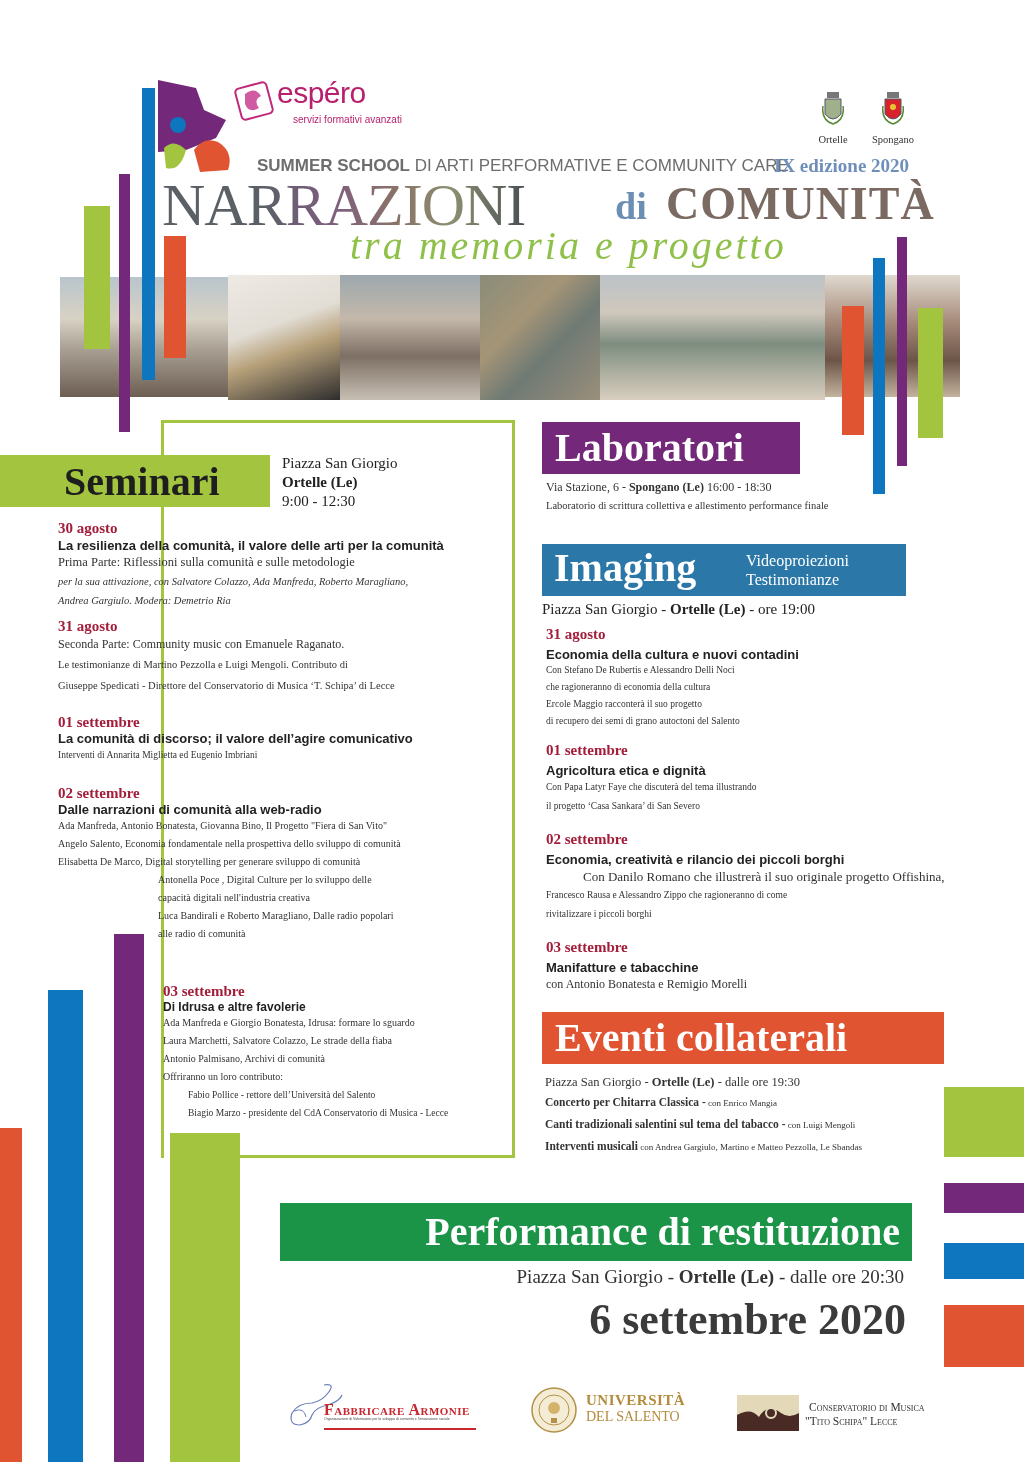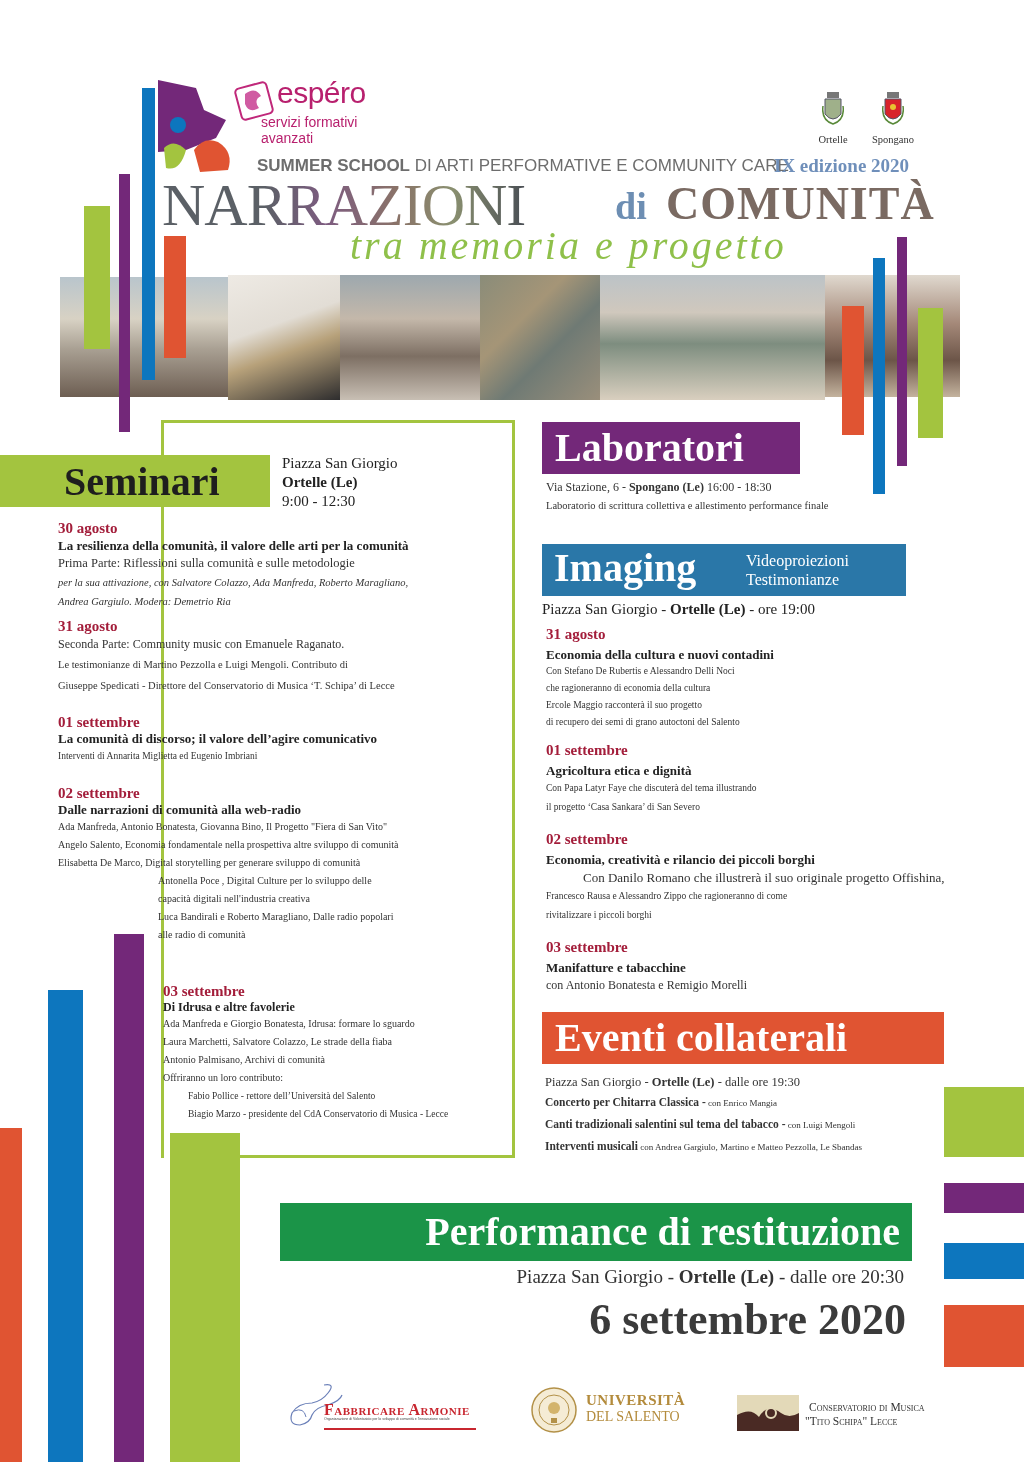--- a/index.html
+++ b/index.html
@@ -7,21 +7,21 @@
   body { position: relative; font-family: "DejaVu Serif", "Liberation Serif", serif; color: #2a2a2a; }
   .abs { position: absolute; }
   .bar { position: absolute; }
   .green { background: #a3c43f; }
   .purple { background: #732879; }
   .blue { background: #0d76be; }
   .orange { background: #e05432; }
   .sans { font-family: "Liberation Sans", "DejaVu Sans", sans-serif; }
   .serif { font-family: "Liberation Serif", "DejaVu Serif", serif; }
   .red-date { color: #a31d3a; font-family: "Liberation Serif", serif; font-weight: bold; font-size: 15px; }
-  .title-b { font-family: Liberation Serif, serif; font-weight: bold; font-size: 13px; color: #222; }
+  .title-b { font-family: Liberation Sans, sans-serif; font-weight: bold; font-size: 13px; color: #222; }
   .line { font-family: "Liberation Serif", serif; font-size: 10.5px; color: #333; line-height: 19px; white-space: nowrap; }
   .photo { position: absolute; overflow: hidden; }
 </style>
 </head>
 <body>
 
 <div class="bar blue" style="left:142px;top:88px;width:13px;height:292px;"></div>
 <div class="bar purple" style="left:119px;top:174px;width:11px;height:258px;"></div>
 <div class="bar green" style="left:84px;top:206px;width:26px;height:143px;"></div>
 <div class="bar orange" style="left:164px;top:236px;width:22px;height:122px;"></div>
@@ -32,21 +32,21 @@
   <path d="M8,68 Q18,58 30,70 Q24,92 10,88 Z" fill="#a3c43f"></path>
   <path d="M38,70 Q48,56 62,62 Q78,72 72,90 L44,92 Z" fill="#e05432"></path>
 </svg>
 
 <div class="abs" style="left:233px;top:80px;width:180px;height:50px;">
   <svg class="abs" style="left:0;top:0;" width="42" height="42" viewBox="0 0 42 42">
     <rect x="5" y="5" width="32" height="32" rx="4" fill="#fff" stroke="#c0287a" stroke-width="2" transform="rotate(-15 21 21)"></rect>
     <path d="M12,14 Q22,6 28,16 Q20,20 26,28 Q16,34 12,24 Z" fill="#d05ba2"></path>
   </svg>
   <div class="abs sans" style="left:44px;top:-4px;font-size:30px;color:#b8206e;letter-spacing:-0.5px;">espéro</div>
-  <div class="abs sans" style="left:28px;top:34px;font-size:14px;color:#b8206e;">servizi formativi avanzati</div>
+  <div class="abs sans" style="left:60px;top:34px;font-size:10px;color:#b8206e;">servizi formativi avanzati</div>
 </div>
 
 <div class="abs" style="left:812px;top:92px;width:42px;text-align:center;">
   <svg width="22" height="34" viewBox="0 0 22 34">
       <rect x="5" y="0" width="12" height="6" fill="#777"></rect>
       <path d="M3,7 H19 V22 Q11,32 3,22 Z" fill="#9fb08a" stroke="#556" stroke-width="1"></path>
       <path d="M1,14 Q-1,28 11,32 Q23,28 21,14" fill="none" stroke="#5a8a3a" stroke-width="1.5"></path>
     </svg>
   <div class="serif" style="font-size:10.5px;color:#333;margin-top:4px;">Ortelle</div>
 </div>
@@ -116,21 +116,21 @@
 <div class="abs" style="left:58px;top:714px;">
   <div class="red-date">01 settembre</div>
   <div class="title-b">La comunità di discorso; il valore dell’agire comunicativo</div>
   <div class="line" style="font-size:9.5px;">Interventi di Annarita Miglietta ed Eugenio Imbriani</div>
 </div>
 
 <div class="abs" style="left:58px;top:785px;">
   <div class="red-date">02 settembre</div>
   <div class="title-b">Dalle narrazioni di comunità alla web-radio</div>
   <div class="line" style="font-size:10px;line-height:18px;">Ada Manfreda, Antonio Bonatesta, Giovanna Bino,  Il Progetto "Fiera di San Vito"</div>
-  <div class="line" style="font-size:10px;line-height:18px;">Angelo Salento, Economia fondamentale nella prospettiva altre sviluppo di comunità</div>
+  <div class="line" style="font-size:10px;line-height:18px;">Angelo Salento, Economia fondamentale nella prospettiva dello sviluppo di comunità</div>
   <div class="line" style="font-size:10px;line-height:18px;">Elisabetta De Marco, Digital storytelling per generare sviluppo di comunità</div>
   <div class="line" style="font-size:10px;line-height:18px;padding-left:100px;">Antonella Poce , Digital Culture per lo sviluppo delle</div>
   <div class="line" style="font-size:10px;line-height:18px;padding-left:100px;">capacità digitali nell'industria creativa</div>
   <div class="line" style="font-size:10px;line-height:18px;padding-left:100px;">Luca Bandirali e Roberto Maragliano, Dalle radio popolari</div>
   <div class="line" style="font-size:10px;line-height:18px;padding-left:100px;">alle radio di comunità</div>
 </div>
 
 <div class="abs" style="left:163px;top:983px;">
   <div class="red-date">03 settembre</div>
   <div class="title-b" style="font-size:12px;">Di Idrusa e altre favolerie</div>

